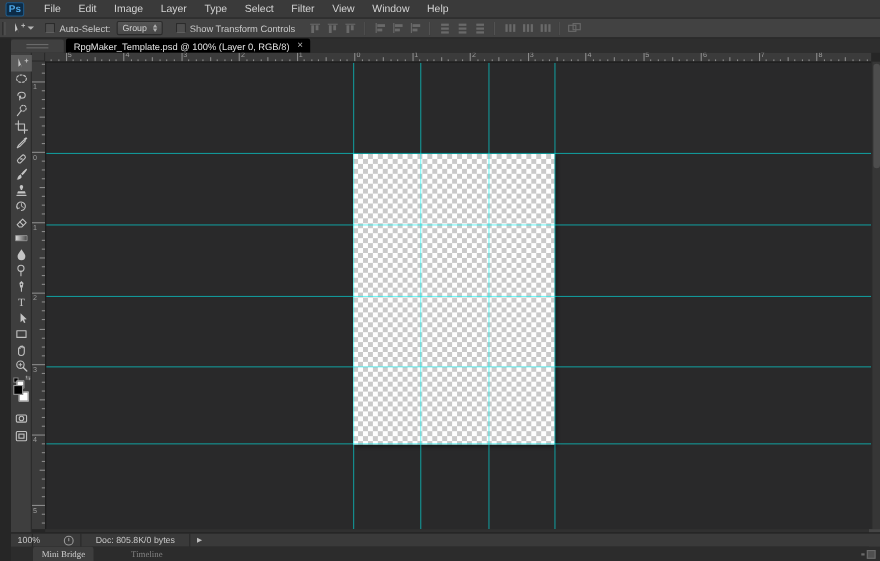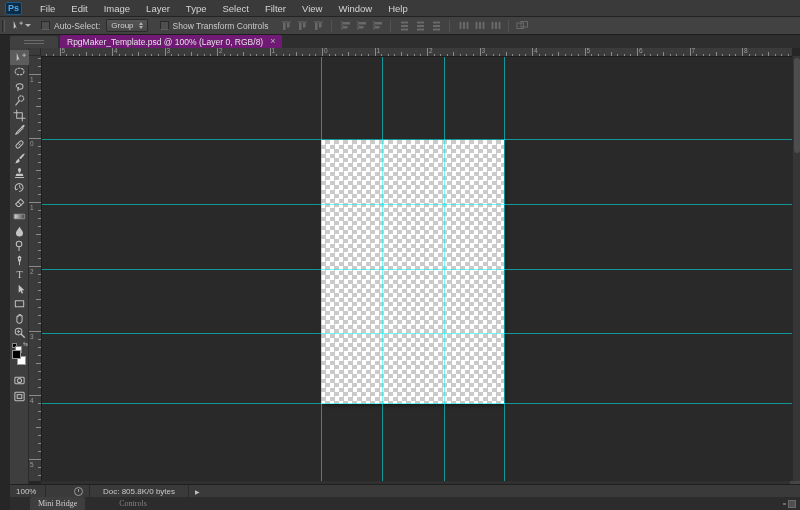--- a/index.html
+++ b/index.html
@@ -34,21 +34,21 @@
   .dd-arrows .down { width:0; height:0; border-left:2.5px solid transparent; border-right:2.5px solid transparent; border-top:3px solid #b0b0b0; }
   .opt-sep { width:1px; height:12px; background:#2e2e2e; border-right:1px solid #525252; margin:0 5px; }
   .align-icon { width:13px; height:13px; display:flex; align-items:center; justify-content:center; margin:0 1.5px; opacity:.55; }
   #align-icons { display:flex; align-items:center; margin-left:10px; }
 
   
   #tabbar { position:absolute; left:10px; top:35px; width:790px; height:13px; background:#2e2e2e; }
   #tools-header { position:absolute; left:0; top:1px; width:48px; height:12px; background:#404040;
                   border-radius:2px 2px 0 0; display:flex; flex-direction:column; justify-content:center; gap:2px; padding:0 14px; }
   #tools-header .grip-line { height:1px; background:#6a6a6a; }
-  #doc-tab { position:absolute; left:50px; top:0; height:13px; background:#701a75; border-radius:2px 2px 0 0;
+  #doc-tab { position:absolute; left:50px; top:0; height:13px; background:#000000; border-radius:2px 2px 0 0;
              display:flex; align-items:center; padding:0 7px; }
   #doc-tab .tab-title { color:#e2e2e2; font-size:8.5px; white-space:nowrap; }
   #doc-tab .tab-close { color:#b5b5b5; font-size:9px; margin-left:7px; line-height:1; }
 
   
   #h-ruler { position:absolute; left:41px; top:48px; width:751px; height:8px; background:#3b3b3b; overflow:hidden; }
   #v-ruler { position:absolute; left:29px; top:56px; width:12px; height:425px; background:#3b3b3b; overflow:hidden; }
   #ruler-corner { position:absolute; left:29px; top:48px; width:12px; height:8px; background:#3b3b3b;
                   border-right:1px solid #2a2a2a; border-bottom:1px solid #2a2a2a; }
   .h-tick { position:absolute; bottom:0; width:1px; background:#8a8a8a; }
@@ -82,21 +82,21 @@
 
   
   #v-scrollbar { position:absolute; left:792px; top:56px; width:8px; height:425px; background:#363636; border-left:1px solid #2a2a2a; }
   #v-scroll-thumb { position:absolute; left:1px; top:2px; width:6px; height:95px; background:#4d4d4d; border-radius:3px; }
   #h-scroll-strip { position:absolute; left:41px; top:481px; width:751px; height:3px; background:#303030; }
   #scroll-corner { position:absolute; left:790px; top:481px; width:10px; height:16px; background:#454545; }
 
   
   #statusbar { position:absolute; left:10px; top:484px; width:790px; height:13px; background:#3a3a3a;
                border-top:1px solid #1f1f1f; display:flex; align-items:center; }
-  #zoom-field { width:36px; height:13px; display:flex; align-items:center; padding-left:6px;
+  #zoom-field { width:20px; height:13px; display:flex; align-items:center; padding-left:6px;
                 border-right:1px solid #2a2a2a; }
   #zoom-field span { color:#cccccc; font-size:8px; }
   #drive-icon { width:9px; height:9px; border:1px solid #9a9a9a; border-radius:50%; margin-left:28px; position:relative; }
   #drive-icon:after { content:""; position:absolute; left:3px; top:1px; width:1px; height:3px; background:#9a9a9a; }
   #doc-field { height:13px; display:flex; align-items:center; justify-content:center; width:100px; margin-left:6px;
                border-left:1px solid #2a2a2a; border-right:1px solid #2a2a2a; }
   #doc-field span { color:#c8c8c8; font-size:8px; white-space:nowrap; }
   #status-arrow { color:#bdbdbd; font-size:6px; margin-left:6px; }
 
   
@@ -633,16 +633,16 @@
     </div>
     <span id="status-arrow">▶</span>
   </div>
 
   <div id="bottombar">
     <div id="panel-collapse-icon">
       <span class="dot"></span>
         <span class="sq"></span>
     </div>
   <div class="bottom-tab active" style="left: 20px;">Mini Bridge</div>
-      <div class="bottom-tab inactive" style="left: 101.2px;">Controls</div>
+      <div class="bottom-tab inactive" style="left: 101.2px;">Timeline</div>
     </div>
 
 </div>
 
 </body></html>

